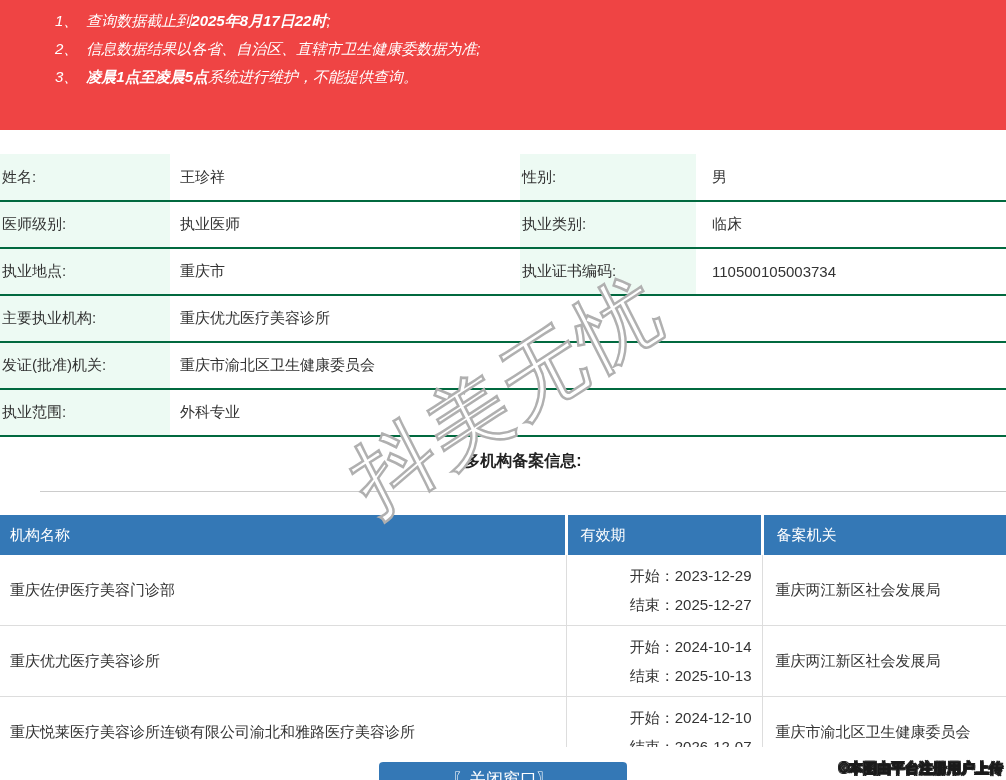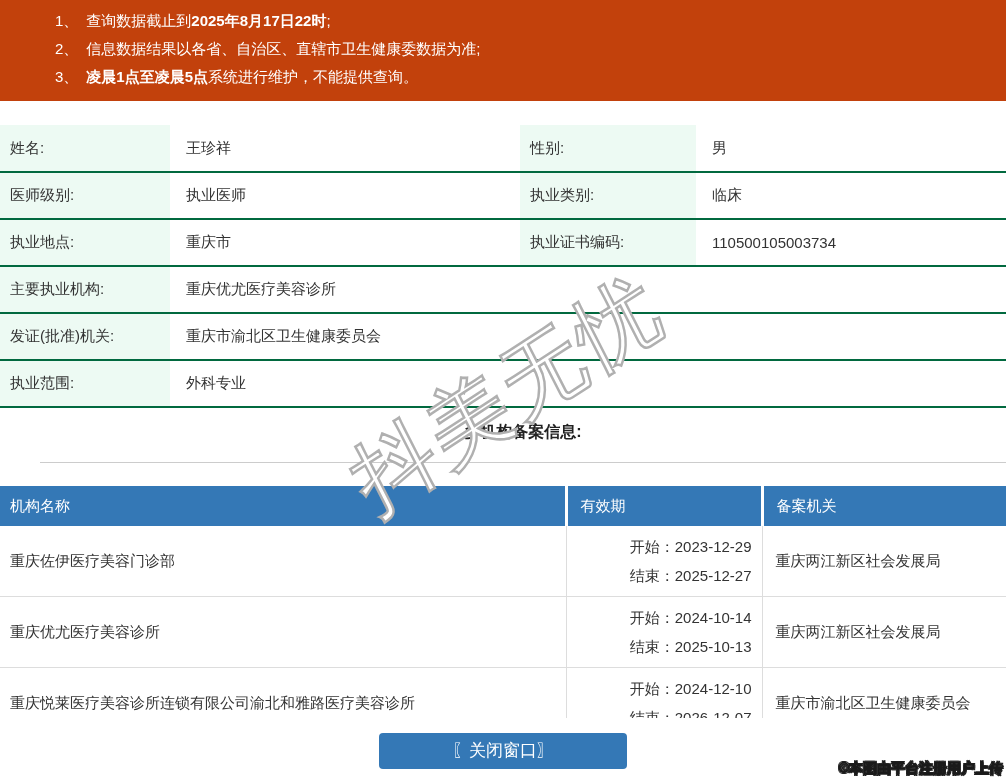--- a/index.html
+++ b/index.html
@@ -4,32 +4,32 @@
 <style>
   * { box-sizing: border-box; margin: 0; padding: 0; }
   html,body { background:#fff; }
   body {
     width: 1006px; height: 780px; position: relative; overflow: hidden;
     font-family: "Liberation Sans", "DejaVu Sans", sans-serif;
     color: #333;
   }
 
   
-  .banner { background:#c2410c; height:101px; padding:7px 20px 0 55px; }
+  .banner { background:#ef4444; height:130px; padding:7px 20px 0 55px;font-style:italic; }
   .note { color:#fff; font-size:15px; line-height:28px; white-space:nowrap; }
   .note .num { margin-right:8px; }
   .note b { font-weight:bold; }
 
   
   table.profile { width:1006px; border-collapse:collapse; table-layout:fixed; margin-top:24px; }
   table.profile td {
     height:47px; border-bottom:2px solid #01693f; font-size:15px; vertical-align:middle;
   }
-  table.profile td.lbl { background:#edfaf3; padding-left:10px; }
-  table.profile td.val { padding-left:16px; }
+  table.profile td.lbl { background:#edfaf3; padding-left:2px; }
+  table.profile td.val { padding-left:10px; }
   table.profile td.val2 { padding-left:16px; }
 
   
   .section-heading {
     text-align:center; font-weight:bold; font-size:16px; color:#222;
     padding:14px 0 19px; border-bottom:1px solid #ccc;margin-left:40px;
   }
 
   
   .filings-wrap { margin-top:23px; height:232px; overflow:hidden; }

